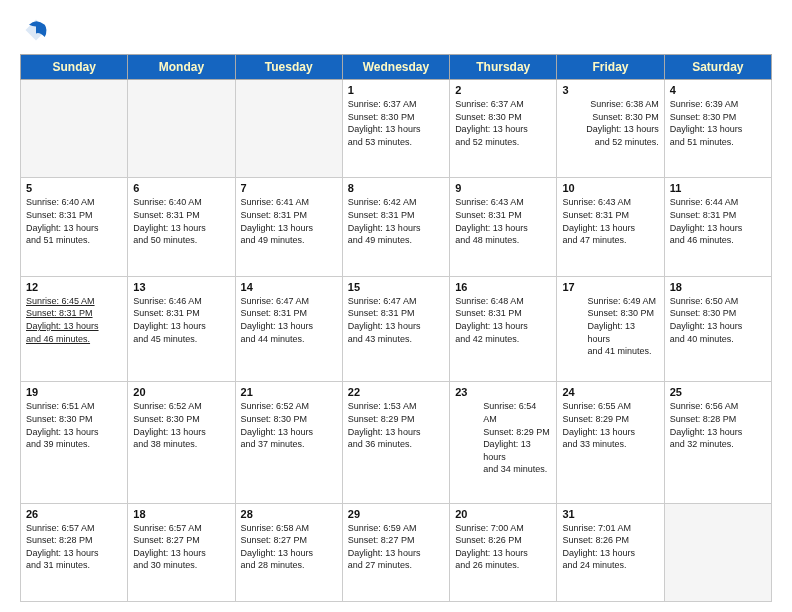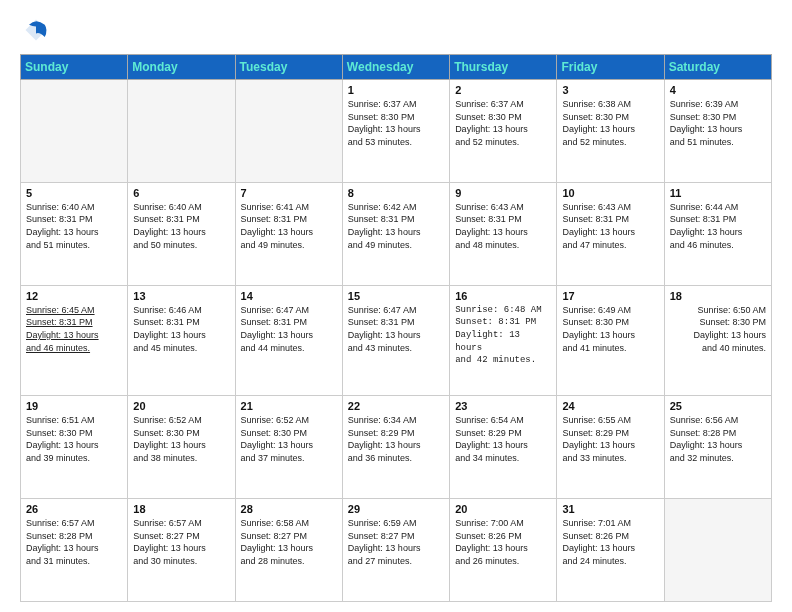--- a/index.html
+++ b/index.html
@@ -53,22 +53,22 @@
       color: #333;
     }
     .calendar {
       border-collapse: collapse;
       width: 100%;
       flex: 1;
       table-layout: fixed;
     }
     .calendar th {
       background-color: #1565c0;
-      color: #5eead4;
-      text-align: left;
+      color: #fef9c3;
+      text-align: center;
       font-size: 12px;
       padding: 5px 4px;
       border: 1px solid #aaa;
       font-weight: bold;
     }
     .calendar td {
       border: 1px solid #ccc;
       vertical-align: top;
       padding: 4px 5px;
       font-size: 9.5px;
@@ -140,21 +140,21 @@
           </td>
           <td>
             <div class="day-num">2</div>
             <div class="cell-text" style="white-space: pre-line;">Sunrise: 6:37 AM
 Sunset: 8:30 PM
 Daylight: 13 hours
 and 52 minutes.</div>
           </td>
           <td>
             <div class="day-num">3</div>
-            <div class="cell-text" style="white-space: pre-line;">Sunrise: 6:38 AM
+            <div class="cell-text" style="white-space: pre-line; text-align: right;">Sunrise: 6:38 AM
 Sunset: 8:30 PM
 Daylight: 13 hours
 and 52 minutes.</div>
           </td>
           <td>
             <div class="day-num">4</div>
             <div class="cell-text" style="white-space: pre-line;">Sunrise: 6:39 AM
 Sunset: 8:30 PM
 Daylight: 13 hours
 and 51 minutes.</div>
@@ -235,35 +235,35 @@
           </td>
           <td>
             <div class="day-num">15</div>
             <div class="cell-text" style="white-space: pre-line;">Sunrise: 6:47 AM
 Sunset: 8:31 PM
 Daylight: 13 hours
 and 43 minutes.</div>
           </td>
           <td>
             <div class="day-num">16</div>
-            <div class="cell-text" style="white-space: pre-line; font-family: Liberation Mono, monospace;">Sunrise: 6:48 AM
+            <div class="cell-text" style="white-space: pre-line;">Sunrise: 6:48 AM
 Sunset: 8:31 PM
 Daylight: 13 hours
 and 42 minutes.</div>
           </td>
           <td>
             <div class="day-num">17</div>
-            <div class="cell-text" style="white-space: pre-line;">Sunrise: 6:49 AM
+            <div class="cell-text" style="white-space: pre-line; margin-left: 25px;">Sunrise: 6:49 AM
 Sunset: 8:30 PM
 Daylight: 13 hours
 and 41 minutes.</div>
           </td>
           <td>
             <div class="day-num">18</div>
-            <div class="cell-text" style="white-space: pre-line; text-align: right;">Sunrise: 6:50 AM
+            <div class="cell-text" style="white-space: pre-line;">Sunrise: 6:50 AM
 Sunset: 8:30 PM
 Daylight: 13 hours
 and 40 minutes.</div>
           </td>
         </tr>
         <tr>
           <td>
             <div class="day-num">19</div>
             <div class="cell-text" style="white-space: pre-line;">Sunrise: 6:51 AM
 Sunset: 8:30 PM
@@ -279,28 +279,28 @@
           </td>
           <td>
             <div class="day-num">21</div>
             <div class="cell-text" style="white-space: pre-line;">Sunrise: 6:52 AM
 Sunset: 8:30 PM
 Daylight: 13 hours
 and 37 minutes.</div>
           </td>
           <td>
             <div class="day-num">22</div>
-            <div class="cell-text" style="white-space: pre-line;">Sunrise: 6:34 AM
+            <div class="cell-text" style="white-space: pre-line;">Sunrise: 1:53 AM
 Sunset: 8:29 PM
 Daylight: 13 hours
 and 36 minutes.</div>
           </td>
           <td>
             <div class="day-num">23</div>
-            <div class="cell-text" style="white-space: pre-line;">Sunrise: 6:54 AM
+            <div class="cell-text" style="white-space: pre-line; margin-left: 28px;">Sunrise: 6:54 AM
 Sunset: 8:29 PM
 Daylight: 13 hours
 and 34 minutes.</div>
           </td>
           <td>
             <div class="day-num">24</div>
             <div class="cell-text" style="white-space: pre-line;">Sunrise: 6:55 AM
 Sunset: 8:29 PM
 Daylight: 13 hours
 and 33 minutes.</div>

